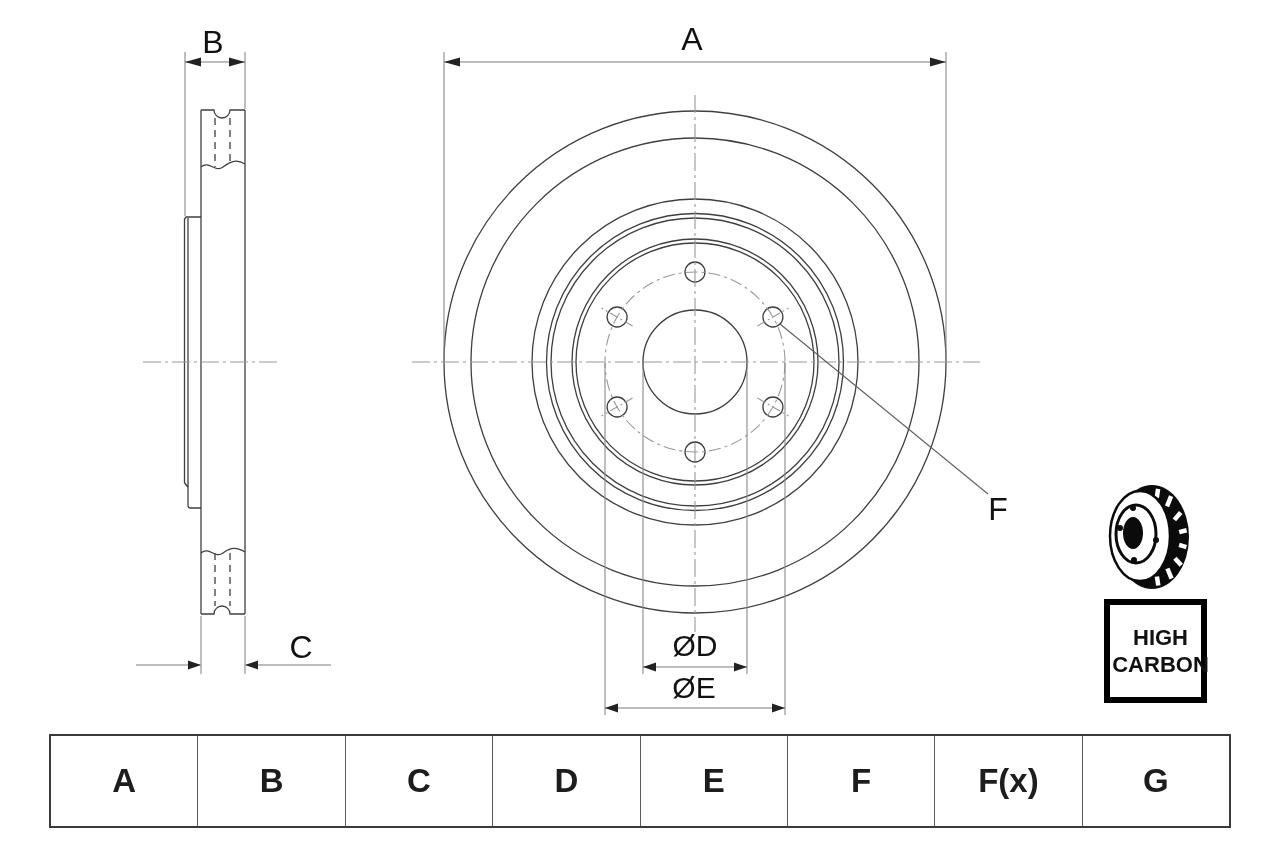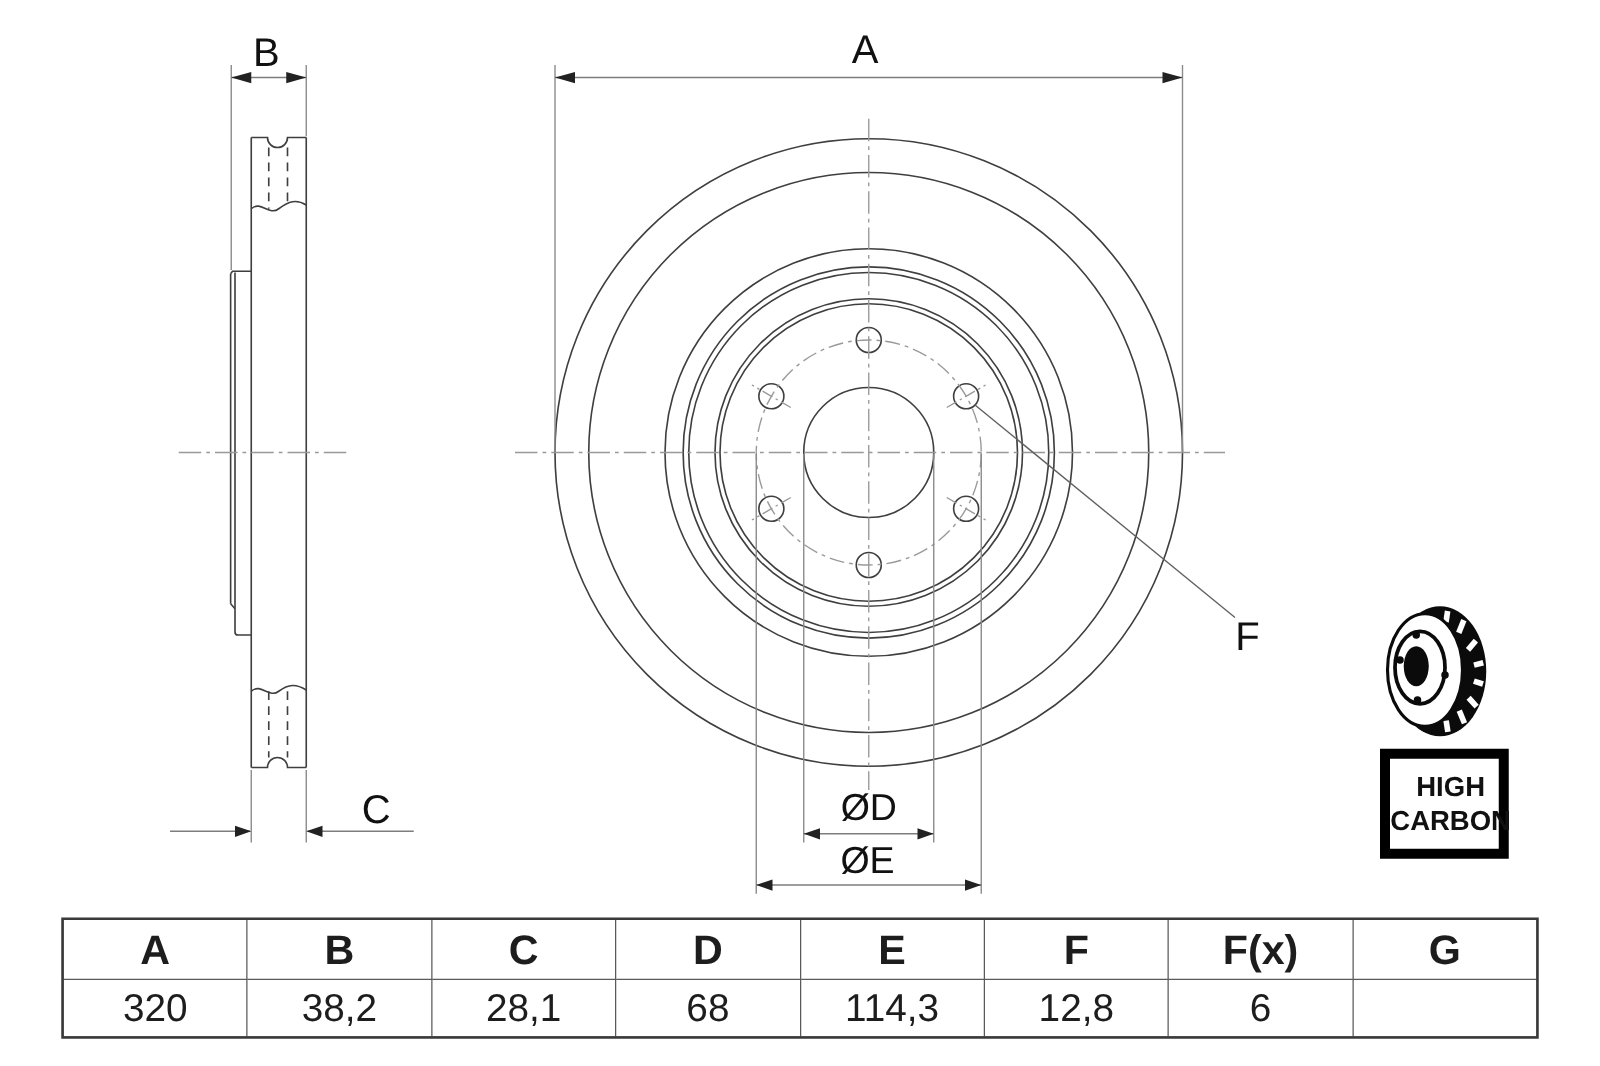--- a/index.html
+++ b/index.html
@@ -17,22 +17,22 @@
   }
   #spec-table th,#spec-table td{
     border:1.6px solid #5a5a5a;text-align:center;vertical-align:middle;
     color:#1d1d1d;padding:0;
   }
   #spec-table th{font-size:33px;font-weight:700;height:47px;}
   #spec-table td{font-size:31px;font-weight:400;height:45px;}
   .outerline{outline:2px solid #3a3a3a;outline-offset:-1px;}
   
   #badge{
-    position:absolute;left:1104px;top:599px;width:103px;height:88px;
-    border:8px solid #000000;box-sizing:border-box;background:#fff;
+    position:absolute;left:1104px;top:599px;width:103px;height:104px;
+    border:6px solid #000000;box-sizing:border-box;background:#fff;
     display:flex;flex-direction:column;align-items:center;justify-content:center;padding-left:10px;
   }
   #badge div{
     font-size:22px;font-weight:700;color:#111;line-height:27px;letter-spacing:0px;
   }
 </style>
 </head>
 <body>
 
 <div id="screen">
@@ -183,26 +183,16 @@
         <tr>
       <th>A</th>
       <th>B</th>
       <th>C</th>
       <th>D</th>
       <th>E</th>
       <th>F</th>
       <th>F(x)</th>
       <th>G</th>
     </tr>
-    <tr>
-      <td>320</td>
-      <td>38,2</td>
-      <td>28,1</td>
-      <td>68</td>
-      <td>114,3</td>
-      <td>12,8</td>
-      <td>6</td>
-      <td></td>
-    </tr>
   </tbody>
     </table>
 
 </div>
 
 </body></html>

